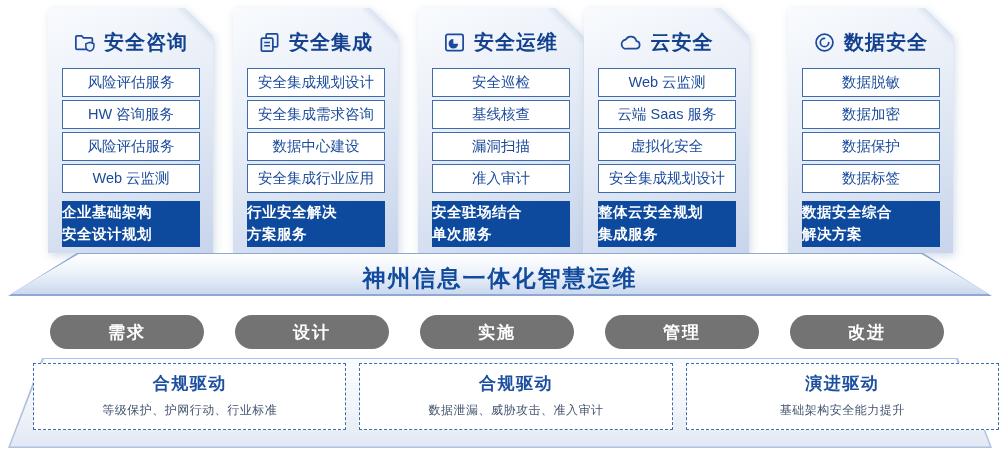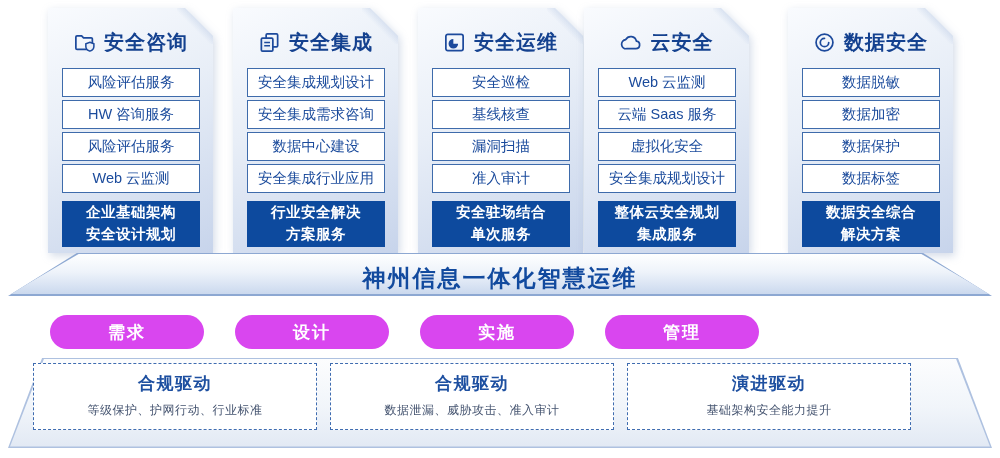--- a/index.html
+++ b/index.html
@@ -17,44 +17,44 @@
           background:linear-gradient(to bottom left, #a3b8db 0%, rgba(163,184,219,0) 55%); }
   .card-header { height:60px; display:flex; align-items:center; justify-content:center; gap:8px;
           padding-top:8px; }
   .card-title { font-size:20px; font-weight:bold; color:#14418f; letter-spacing:1px; }
   .hicon { flex:0 0 auto; display:flex; }
   .card-item { height:29px; margin:0 13px 3px 14px; background:#fff;
           border:1.4px solid #3e6bab; display:flex; align-items:center; justify-content:center;
           font-size:14.5px; color:#1b4b9c; white-space:nowrap; }
   .card-footer { margin:8px 13px 0 14px; height:46px; background:#0d4a9e; color:#fff;
           font-weight:bold; font-size:14.5px; line-height:1.5; display:flex; flex-direction:column;
-          align-items:center; justify-content:center; letter-spacing:.5px; }
+          justify-content:center; letter-spacing:.5px; }
 
   
   .banner-outer { position:absolute; left:8px; top:253px; width:984px; height:43px;
           clip-path:polygon(7% 0, 93% 0, 100% 100%, 0 100%); background:#8da8d2; }
   .banner-inner { position:absolute; left:2px; right:2px; top:1px; bottom:2px;
           clip-path:polygon(7% 0, 93% 0, 100% 100%, 0 100%);
           background:linear-gradient(180deg,#feffff 0%,#eef3fa 45%,#cbd9ee 100%);
           display:flex; align-items:flex-end; justify-content:center; }
   .banner-title { font-size:23px; font-weight:bold; color:#124a9e; letter-spacing:2px; }
 
   
   .pill { position:absolute; top:315px; width:154px; height:34px; border-radius:17px;
-          background:#d946ef; color:#fff; font-size:17px; font-weight:bold;
+          background:#737373; color:#fff; font-size:17px; font-weight:bold;
           display:flex; align-items:center; justify-content:center; letter-spacing:2px; }
   .s1{left:50px} .s2{left:235px} .s3{left:420px} .s4{left:605px} .s5{left:790px}
 
   
   .band-outer { position:absolute; left:8px; top:358px; width:984px; height:90px;
           clip-path:polygon(3.46% 0, 96.54% 0, 100% 100%, 0 100%); background:#aec1e0; }
   .band-inner { position:absolute; left:2px; right:2px; top:1px; bottom:1.5px;
           clip-path:polygon(3.46% 0, 96.54% 0, 100% 100%, 0 100%);
           background:linear-gradient(180deg,#fcfdfe 0%,#f1f5fa 55%,#e2e9f4 100%); }
-  .drivers { position:absolute; left:33px; top:363px; width:878px; height:67px;
+  .drivers { position:absolute; left:33px; top:363px; width:966px; height:67px;
           display:flex; gap:13px; }
   .driver { flex:1; background:#fff; border:1.5px dashed #3f6cb0; text-align:center;
           padding-top:8px; }
   .driver-title { font-size:17px; font-weight:bold; color:#1d4fa0; letter-spacing:1.5px;
           margin-bottom:7px; }
   .driver-desc { font-size:12px; color:#44536f; letter-spacing:.5px; white-space:nowrap; }
 </style>
 </head>
 <body>
 
@@ -173,20 +173,21 @@
   <div class="banner-outer">
     <div class="banner-inner">
       <span class="banner-title">神州信息一体化智慧运维</span>
     </div>
   </div>
 
   <div class="pill s1">需求</div>
   <div class="pill s2">设计</div>
   <div class="pill s4">管理</div>
   <div class="pill s3">实施</div>
+  <div class="pill s5">改进</div>
 
   <div class="band-outer">
     <div class="band-inner"></div>
   </div>
 
   <div class="drivers">
     <div class="driver">
       <div class="driver-title">合规驱动</div>
       <div class="driver-desc">等级保护、护网行动、行业标准</div>
     </div>

